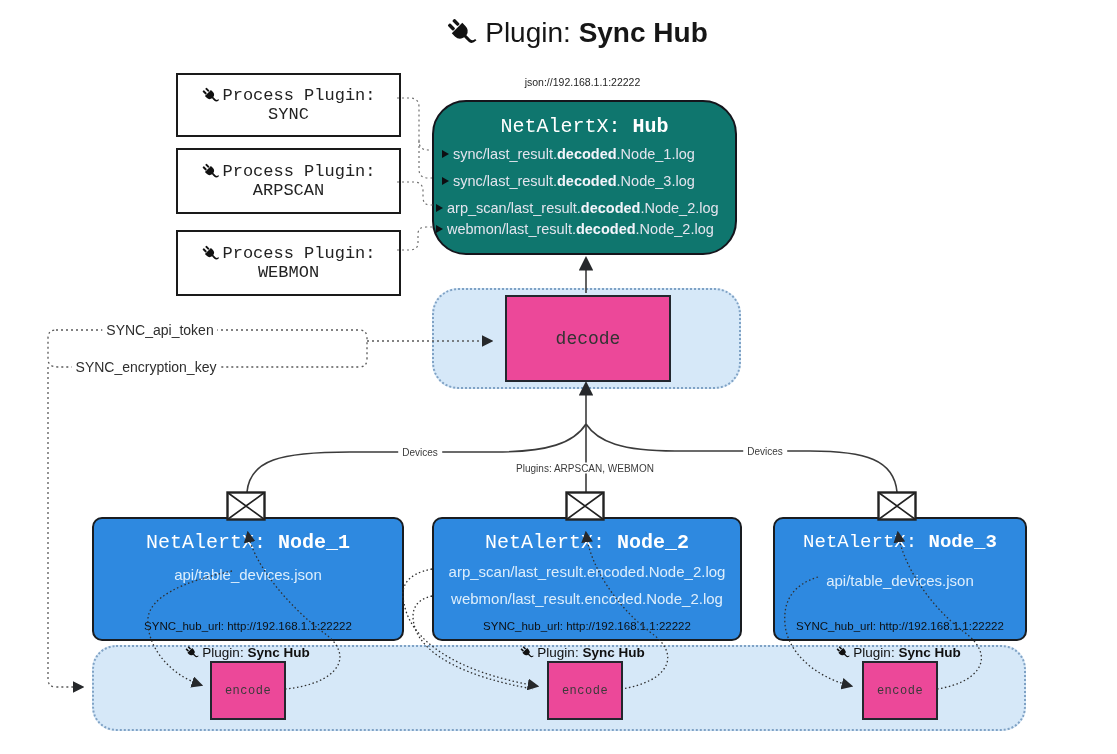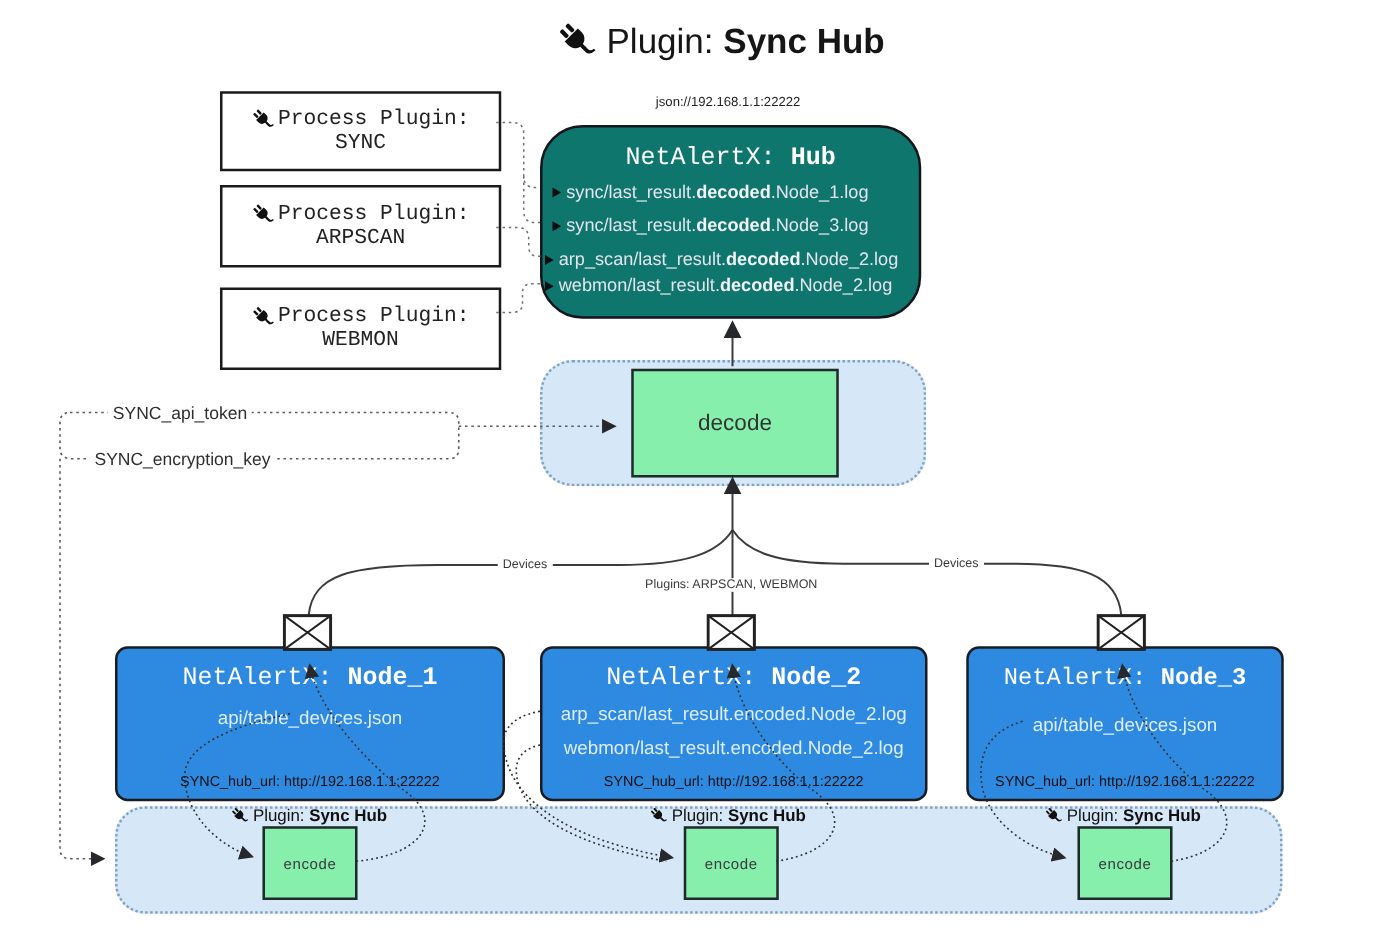--- a/index.html
+++ b/index.html
@@ -27,22 +27,22 @@
        font-family:"Liberation Mono","DejaVu Sans Mono",monospace;font-size:20px;}
   .hub-row{position:absolute;left:0;right:0;height:20px;display:flex;align-items:center;
        padding-left:8px;font-size:14.5px;color:#e4e4ee;white-space:nowrap;}
   .hub-row b{color:#f4f4fb;}
   .tri{width:0;height:0;border-top:4.5px solid transparent;border-bottom:4.5px solid transparent;
        border-left:7.5px solid #0e0e12;margin-right:4px;flex:none;}
   
   .panel{background:#D6E8F8;border:2px dotted #7FA2C5;z-index:5;}
   #decode-panel{left:432px;top:288px;width:305px;height:97px;border-radius:26px;}
   #band{left:92px;top:645px;width:930px;height:82px;border-radius:24px;}
-  .iobox{background:#86efac;border:2px solid #23272e;z-index:12;display:flex;align-items:center;
-         justify-content:center;font-family:Liberation Sans, sans-serif;text-align:center;}
+  .iobox{background:#ec4899;border:2px solid #23272e;z-index:12;display:flex;align-items:center;
+         justify-content:center;font-family:Liberation Mono, monospace;text-align:center;}
   #decode-box{left:505px;top:295px;width:162px;height:83px;font-size:18px;color:#333;}
   .encode-box{top:661px;width:72px;height:55px;font-size:12px;color:#3a3a3a;letter-spacing:.5px;}
   
   .node{background:#2E89E0;border:2px solid #191c20;border-radius:10px;top:517px;height:120px;z-index:10;}
   .node .ntitle{position:absolute;left:0;right:0;top:12px;text-align:center;color:#fff;
         font-family:"Liberation Mono","DejaVu Sans Mono",monospace;font-size:20px;white-space:nowrap;}
   .node .nline{position:absolute;left:0;right:0;text-align:center;color:#ddeefc;font-size:15px;white-space:nowrap;}
   .node .nurl{position:absolute;left:0;right:0;top:101px;text-align:center;color:#0d1013;
         font-size:11.5px;font-weight:500;}
   
@@ -145,21 +145,21 @@
       <span class="tri"></span>
       <span><span>webmon/last_result.</span><b>decoded</b><span>.Node_2.log</span></span>
     </div>
   </div>
 
   <div id="decode-panel" class="panel abs"></div>
   <div id="decode-box" class="iobox abs">
     <span>decode</span>
   </div>
 
-  <span class="cfg-label abs" style="left:144px;top:330px">SYNC_api_token</span>
+  <span class="cfg-label abs" style="left:160px;top:330px">SYNC_api_token</span>
   <span class="cfg-label abs" style="left:146px;top:367px">SYNC_encryption_key</span>
 
   <span class="edge-label abs" style="left:420px;top:452px">Devices</span>
   <span class="edge-label abs" style="left:585px;top:468px">Plugins: ARPSCAN, WEBMON</span>
   <span class="edge-label abs" style="left:765px;top:451px">Devices</span>
 
   <div class="node abs" style="left:92px;width:308px">
     <div class="ntitle"><span>NetAlertX: </span><b>Node_1</b></div>
     <div class="nline" style="top:47px">api/table_devices.json</div>
     <div class="nurl">SYNC_hub_url: http://192.168.1.1:22222</div>

